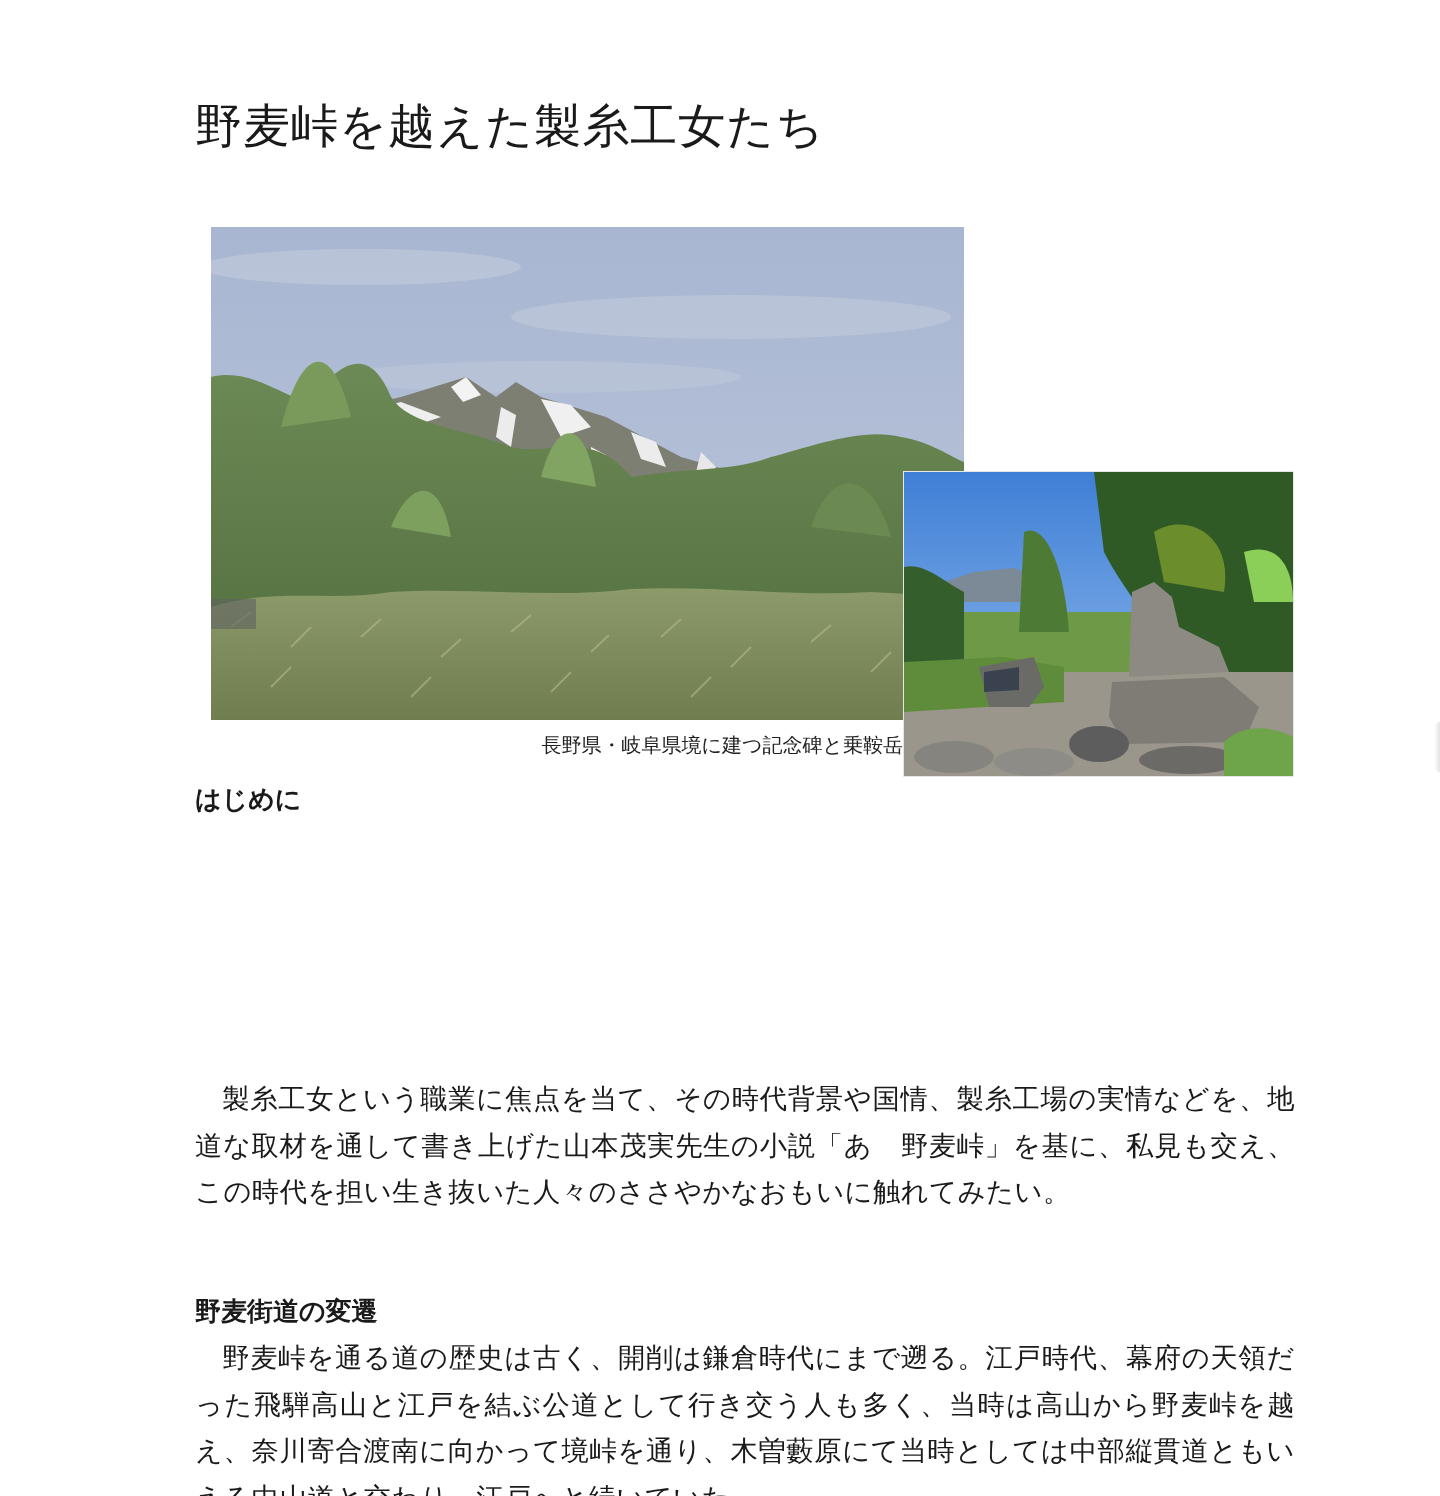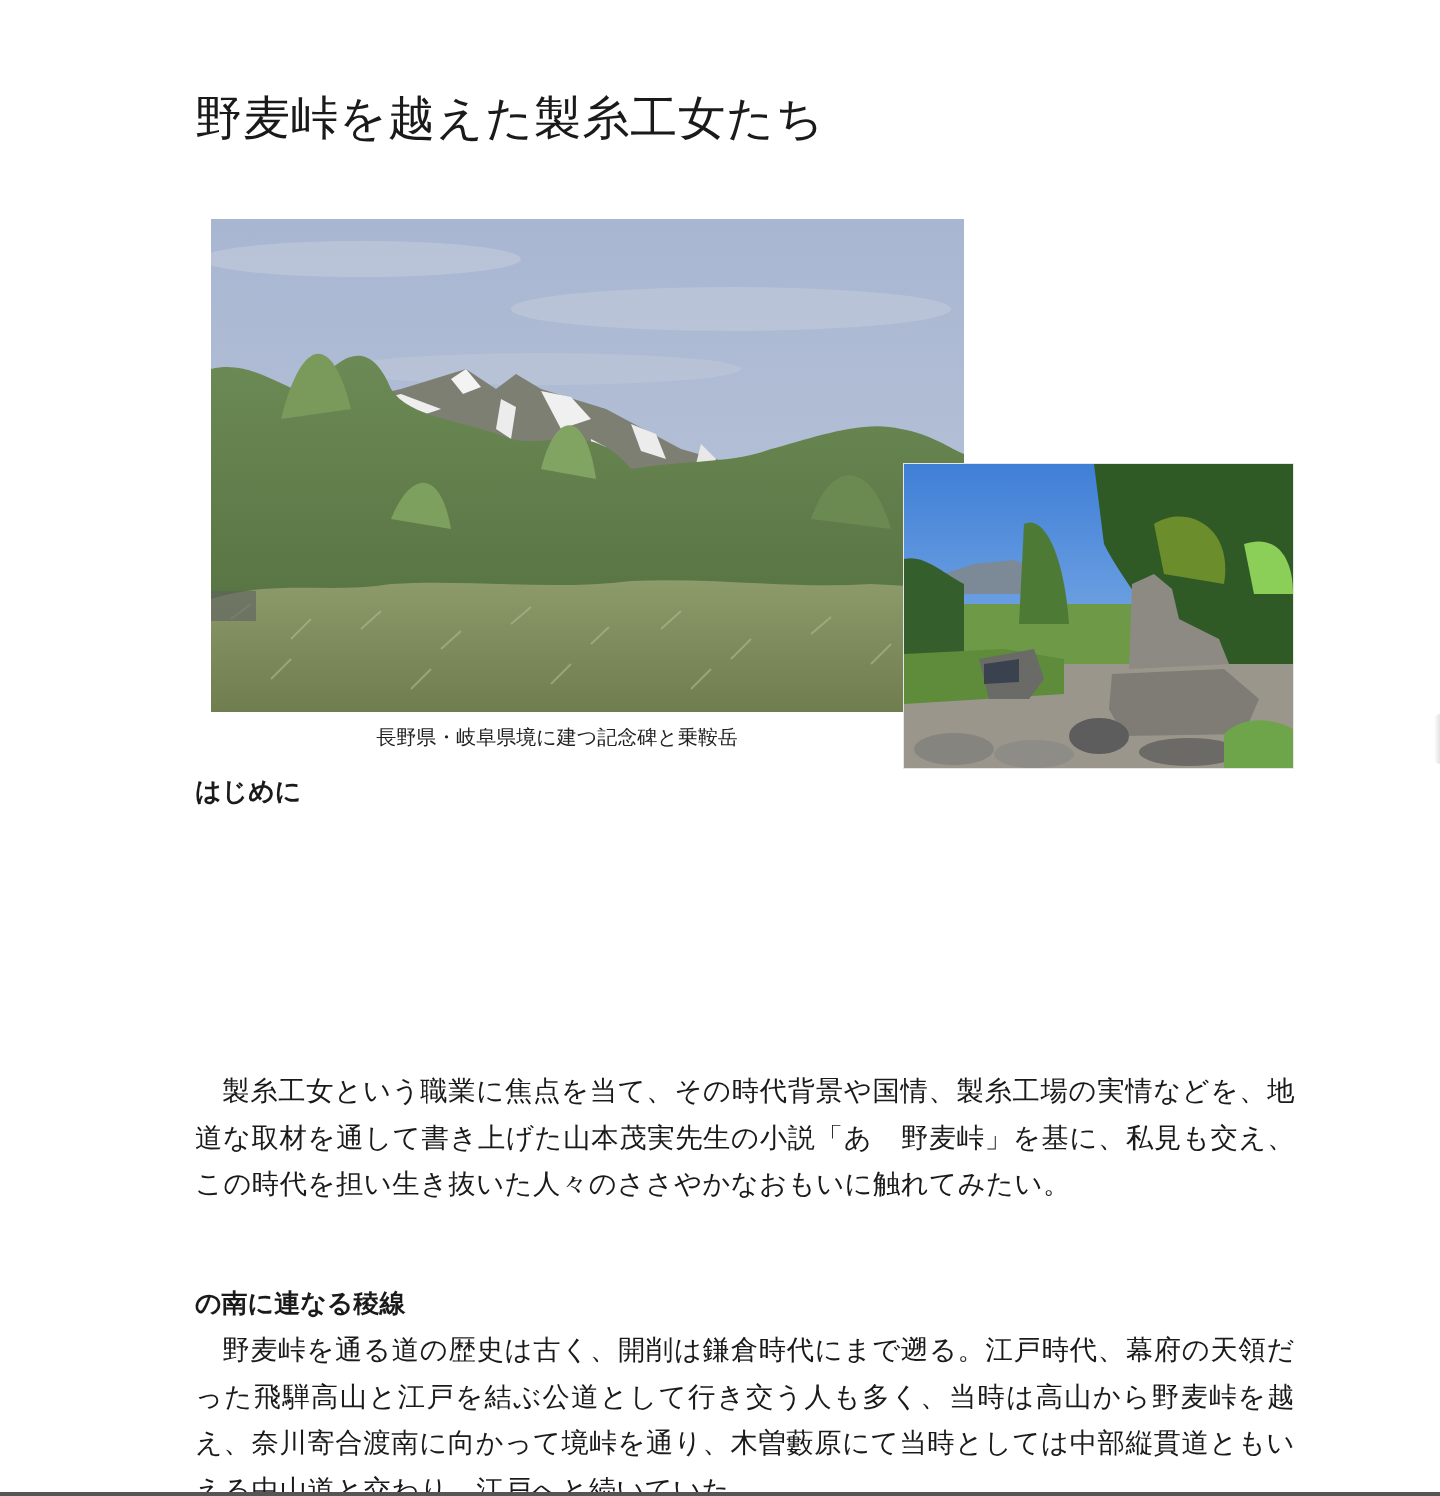--- a/index.html
+++ b/index.html
@@ -1,35 +1,35 @@
 <!DOCTYPE html>
 <html><head>
 <meta charset="utf-8">
 <style>
   html, body { margin:0; padding:0; }
   body {
     width:1440px; height:1496px; overflow:hidden; position:relative;
     background:#ffffff; color:#1a1a1a;
     font-family: "DejaVu Serif", "Liberation Serif", serif;
   }
-  .page { position:absolute; left:0; top:0; width:1440px; height:1136px;border-radius:23px; }
+  .page { position:absolute; left:0; top:8px; width:1440px; height:1136px;border-radius:23px; }
   .title {
     position:absolute; left:195px; top:88px;
     font-size:47px; line-height:60px; letter-spacing:1px; font-weight:normal;
     white-space:nowrap; margin:0;
   }
   .subtitle {
     position:absolute; right:148px; top:170px;
     font-size:27px; line-height:38px; white-space:nowrap; margin:0;
   }
   .photo { position:absolute; overflow:hidden; }
   .photo-main { left:211px; top:219px; width:753px; height:493px; }
   .photo-inset { left:903px; top:463px; width:389px; height:304px; border:1px solid #e6e6e6; }
   .caption {
-    position:absolute; left:211px; width:692px; top:722px; text-align:center;
+    position:absolute; left:211px; width:692px; top:722px; text-align:right;
     font-family: "DejaVu Sans", "Liberation Sans", sans-serif;
     font-size:20px; line-height:30px; color:#222; white-space:nowrap;
   }
   .heading {
     position:absolute; left:195px; font-weight:bold;
     font-size:26px; line-height:36px; margin:0; white-space:nowrap;
   }
   .para {
     position:absolute; left:195px; width:1100px; margin:0;
     font-size:27.3px; line-height:46.5px; text-align:justify;
@@ -136,18 +136,18 @@
       <ellipse cx="285" cy="288" rx="50" ry="14" fill="#6b6a66"></ellipse>
       <path d="M320,270 C340,250 370,255 389,265 L389,304 L320,304 Z" fill="#6ea44a"></path>
     </svg>
   </div>
 
   <div class="caption">長野県・岐阜県境に建つ記念碑と乗鞍岳</div>
 
   <h2 class="heading" style="top:773px;">はじめに</h2>
   <p class="para" style="top:1048px;margin-top:20px;">製糸工女という職業に焦点を当て、その時代背景や国情、製糸工場の実情などを、地道な取材を通して書き上げた山本茂実先生の小説「あゝ野麦峠」を基に、私見も交え、この時代を担い生き抜いた人々のささやかなおもいに触れてみたい。</p>
 
-  <h2 class="heading" style="top:1285px;">の南に連なる稜線</h2>
+  <h2 class="heading" style="top:1285px;">野麦街道の変遷</h2>
   <p class="para" style="top:1327px;">野麦峠を通る道の歴史は古く、開削は鎌倉時代にまで遡る。江戸時代、幕府の天領だった飛騨高山と江戸を結ぶ公道として行き交う人も多く、当時は高山から野麦峠を越え、奈川寄合渡南に向かって境峠を通り、木曽藪原にて当時としては中部縦貫道ともいえる中山道と交わり、江戸へと続いていた。</p>
 
   <div class="edge-shadow"></div>
   <div class="bottom-bar"></div>
 </div>
 
 </body></html>

